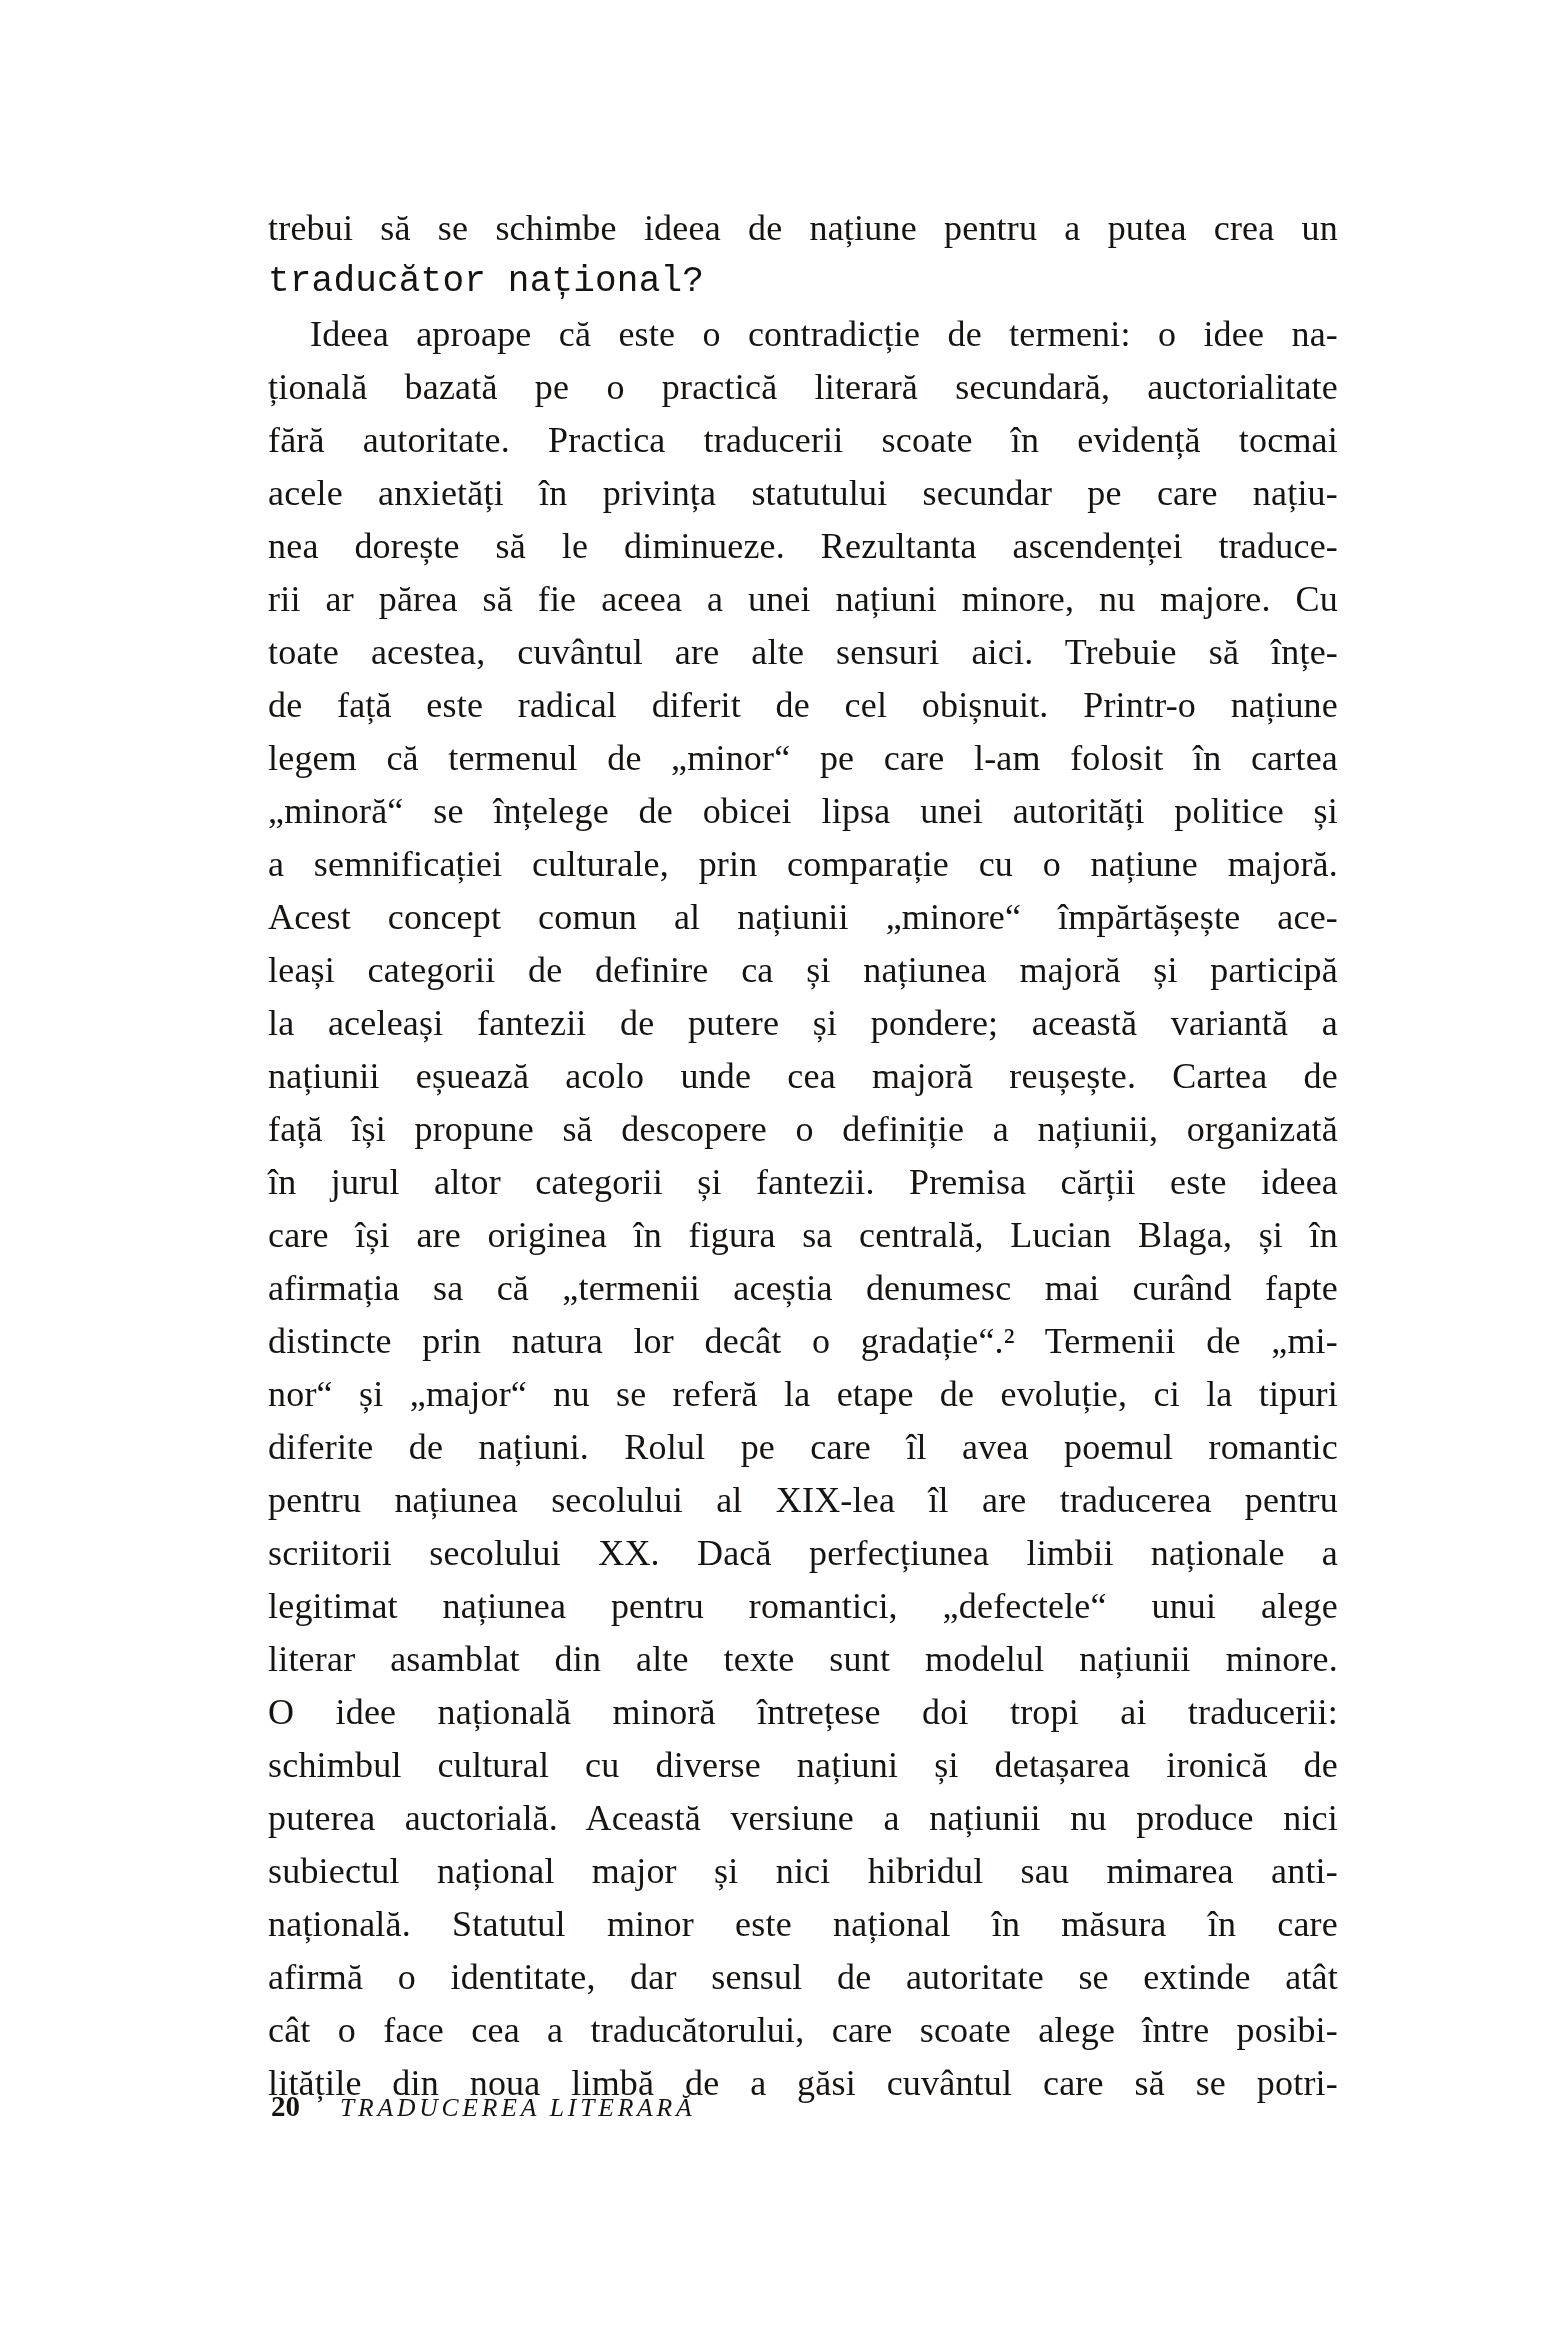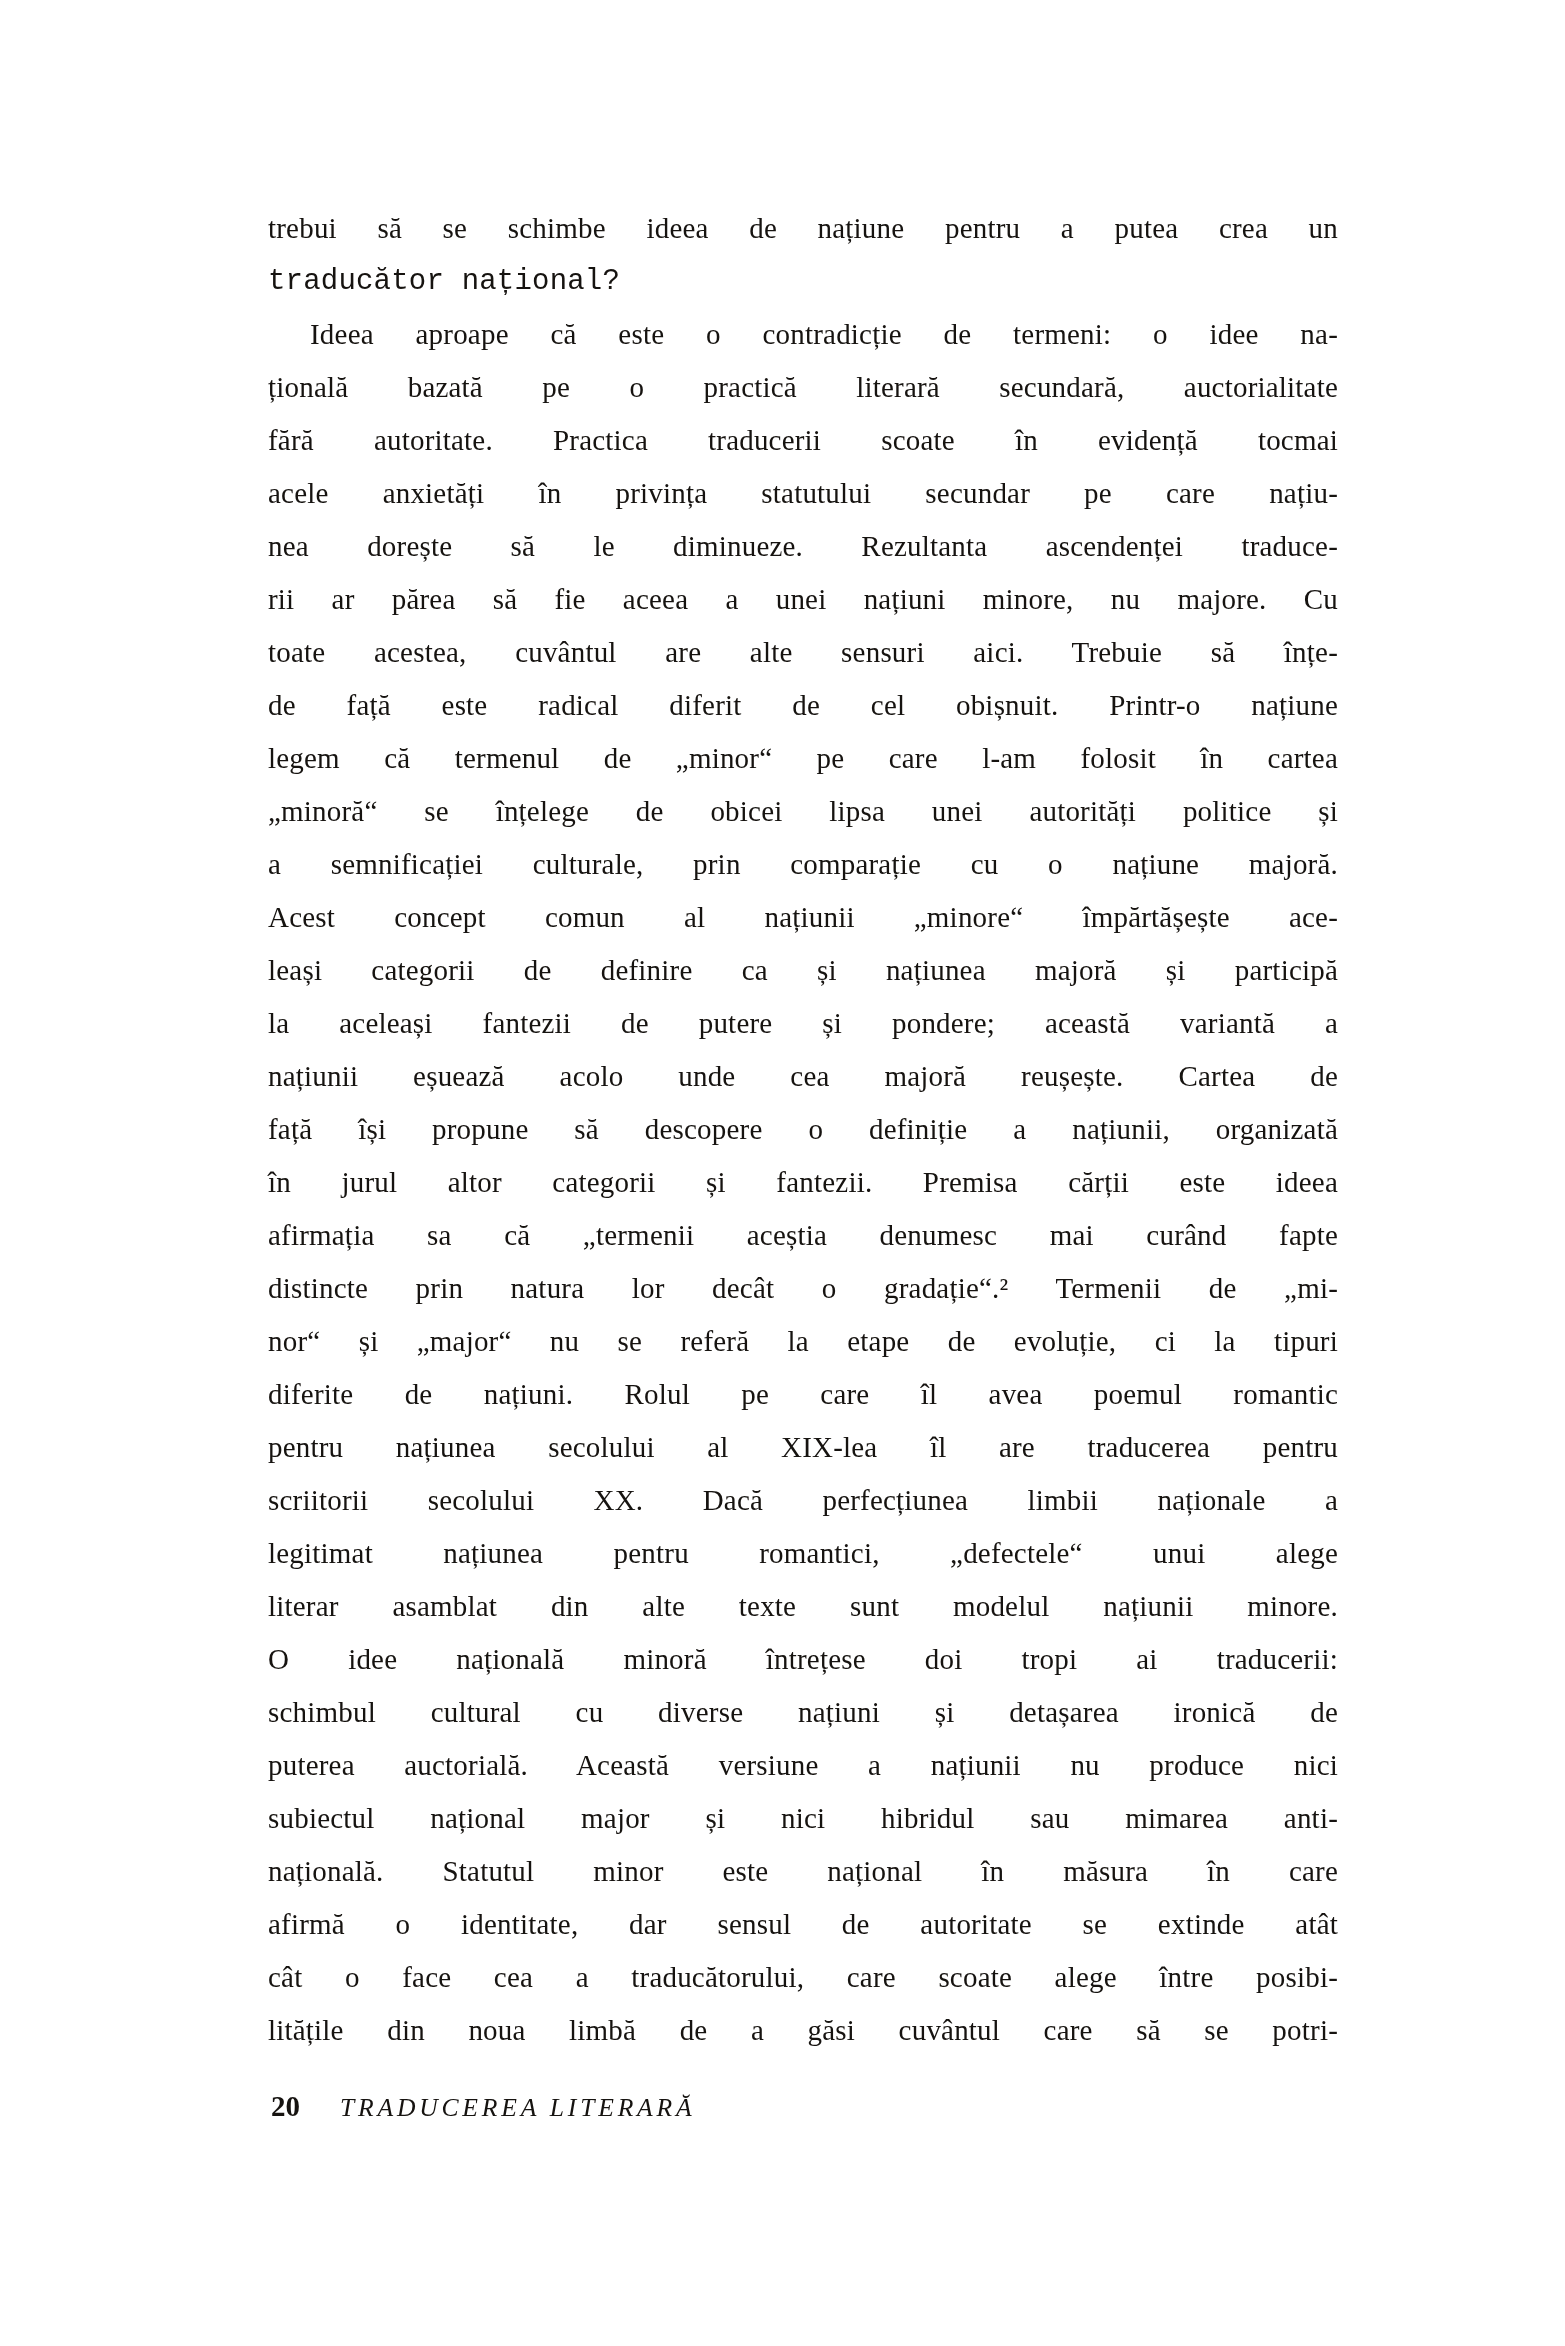--- a/index.html
+++ b/index.html
@@ -18,21 +18,21 @@
   }
   .body-text {
     position: absolute;
     left: 268px;
     top: 202px;
     width: 1070px;
   }
   .line {
     height: 53px;
     line-height: 53px;
-    font-size: 29px;
+    font-size: 36px;
     text-align: justify;
     text-align-last: justify;
     letter-spacing: 0.2px;
   }
   .line.left {
     text-align: right;
     text-align-last: left;
     font-family: Liberation Mono, monospace;
   }
   .line.indent {
@@ -75,20 +75,21 @@
       <div class="line">de față este radical diferit de cel obișnuit. Printr-o națiune</div>
       <div class="line">legem că termenul de „minor“ pe care l-am folosit în cartea</div>
       <div class="line">„minoră“ se înțelege de obicei lipsa unei autorități politice și</div>
       <div class="line">a semnificației culturale, prin comparație cu o națiune majoră.</div>
       <div class="line">Acest concept comun al națiunii „minore“ împărtășește ace-</div>
       <div class="line">leași categorii de definire ca și națiunea majoră și participă</div>
       <div class="line">la aceleași fantezii de putere și pondere; această variantă a</div>
       <div class="line">națiunii eșuează acolo unde cea majoră reușește. Cartea de</div>
       <div class="line">față își propune să descopere o definiție a națiunii, organizată</div>
       <div class="line">în jurul altor categorii și fantezii. Premisa cărții este ideea</div>
+      <div class="line">care își are originea în figura sa centrală, Lucian Blaga, și în</div>
       <div class="line">afirmația sa că „termenii aceștia denumesc mai curând fapte</div>
       <div class="line">distincte prin natura lor decât o gradație“.² Termenii de „mi-</div>
       <div class="line">nor“ și „major“ nu se referă la etape de evoluție, ci la tipuri</div>
       <div class="line">diferite de națiuni. Rolul pe care îl avea poemul romantic</div>
       <div class="line">pentru națiunea secolului al XIX-lea îl are traducerea pentru</div>
       <div class="line">scriitorii secolului XX. Dacă perfecțiunea limbii naționale a</div>
       <div class="line">legitimat națiunea pentru romantici, „defectele“ unui alege</div>
       <div class="line">literar asamblat din alte texte sunt modelul națiunii minore.</div>
       <div class="line">O idee națională minoră întrețese doi tropi ai traducerii:</div>
       <div class="line">schimbul cultural cu diverse națiuni și detașarea ironică de</div>

